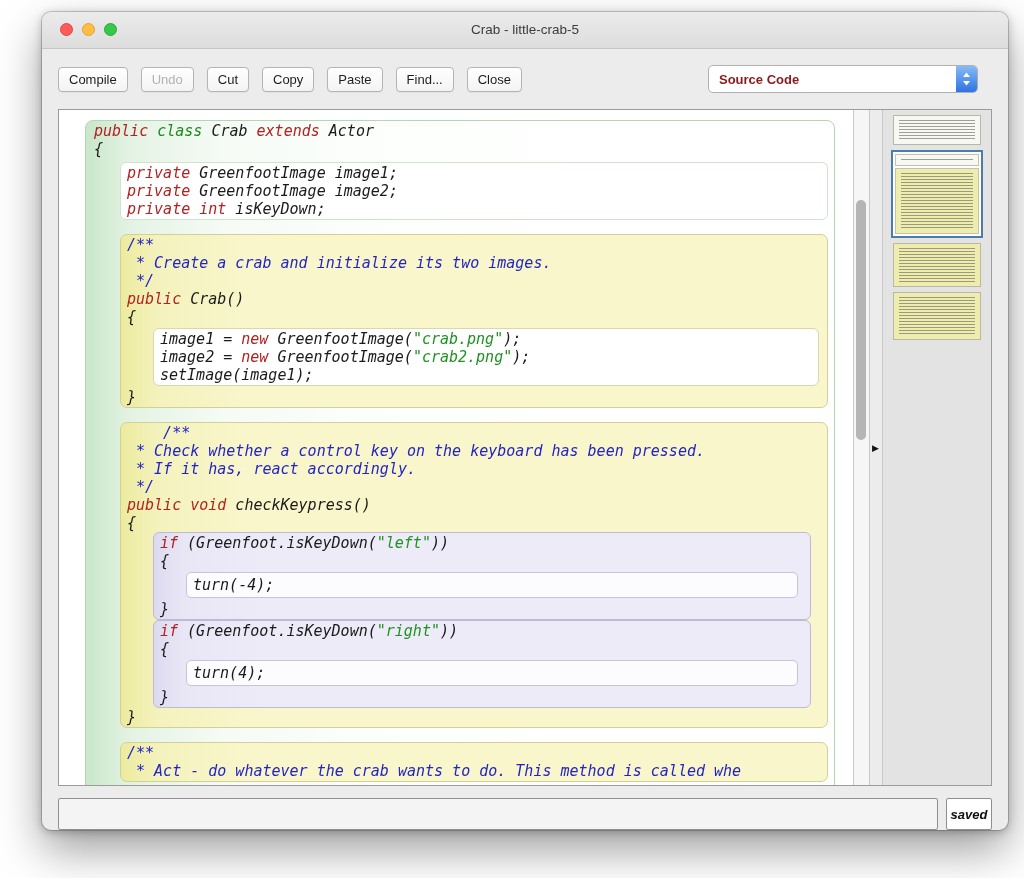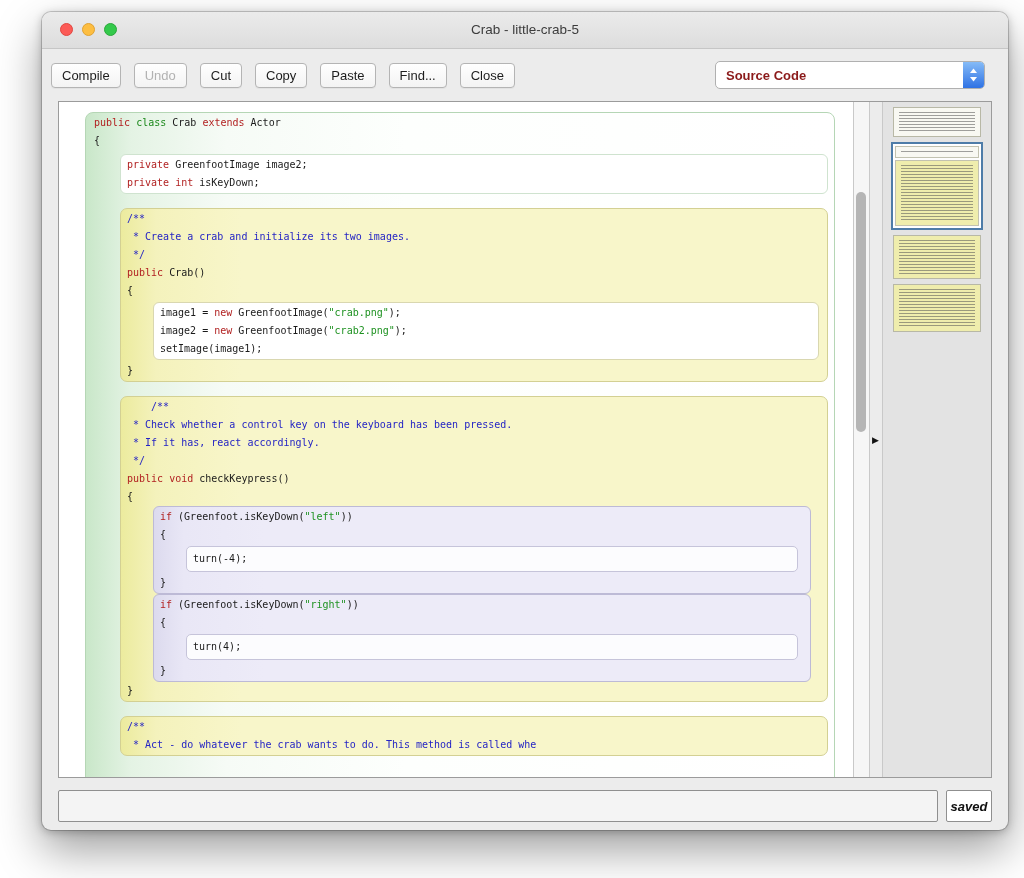--- a/index.html
+++ b/index.html
@@ -10,37 +10,37 @@
           box-shadow:0 20px 45px rgba(0,0,0,.38),0 2px 10px rgba(0,0,0,.25),0 0 0 1px rgba(0,0,0,.18);overflow:hidden;}
   .titlebar{position:relative;height:36px;background:linear-gradient(#ebebeb,#dddddd);border-bottom:1px solid #c6c6c6;border-radius:9px 9px 0 0;}
   .traffic{position:absolute;left:18px;top:11px;display:flex;gap:9px;}
   .light{width:13px;height:13px;border-radius:50%;box-sizing:border-box;}
   .light.red{background:#fc5b57;border:1px solid #e2463f;}
   .light.yellow{background:#fdbe41;border:1px solid #e0a232;}
   .light.green{background:#34c94b;border:1px solid #2aa83a;}
   .title{position:absolute;left:0;right:0;top:0;height:36px;line-height:36px;text-align:center;font-size:13.5px;color:#3c3c3c;}
 
   
-  .toolbar{display:flex;align-items:center;height:52px;padding:0 9px;}
+  .toolbar{display:flex;align-items:center;height:60px;padding:0 16px;}
   .tb-buttons{display:flex;gap:13px;align-items:center;}
   .tb-btn{font-family:"Liberation Sans",sans-serif;font-size:13px;color:#1d1d1d;background:linear-gradient(#ffffff,#f3f3f3);
           border:1px solid #b4b4b4;border-radius:4px;padding:4px 10px;box-shadow:0 1px 0 rgba(0,0,0,.04);cursor:default;}
   .tb-btn.disabled{color:#b2b2b2;}
   .tb-spacer{flex:1;}
   .selector{display:flex;align-items:stretch;width:268px;height:26px;background:#ffffff;border:1px solid #b0b0b0;border-radius:5px;overflow:hidden;margin-right:14px;justify-content:flex-end;}
   .selector .sel-label{flex:1;display:flex;align-items:center;padding-left:10px;font-size:13px;font-weight:bold;color:#8b1a1a;}
   .selector .sel-cap{width:21px;background:linear-gradient(#85bbf7,#2f72e4);display:flex;flex-direction:column;align-items:center;justify-content:center;gap:2px;}
   .selector .sel-cap svg{display:block;}
 
   
   .content-frame{display:flex;margin:0 16px;height:677px;border:1px solid #9b9b9b;background:#e6e6e6;box-sizing:border-box;}
   .editor{flex:1;background:#ffffff;overflow:hidden;position:relative;}
 
   
-  .code{font-family:"DejaVu Sans Mono","Liberation Mono",monospace;font-size:10px;color:#1a1a1a;}
+  .code{font-family:"DejaVu Sans Mono","Liberation Mono",monospace;font-size:15px;color:#1a1a1a;font-style:italic;}
   .code-line{height:18px;line-height:18px;white-space:pre;}
   .tok-kw{color:#b22222;}
   .tok-kw2{color:#1c891c;}
   .tok-cm{color:#2424c4;}
   .tok-str{color:#1f9222;}
   .tok-pl{color:#1a1a1a;}
 
   .scope-class{margin:10px 18px 0 26px;padding:1px 4px 60px 8px;border:1px solid #b5d6b5;border-radius:8px;
     background:linear-gradient(90deg,#c9e7c9 0px,#e4f3e4 45px,#f6fbf6 140px,#fdfffd 320px,#ffffff 100%);}
   .scope-fields{margin:4px 2px 0 26px;padding:1px 6px;border:1px solid #cfe3cf;border-radius:6px;background:#ffffff;}
@@ -113,20 +113,21 @@
         </span>
       </div>
     </div>
 
     <div class="content-frame">
       <div class="editor code">
           <div class="scope-class">
             <div class="code-line"><span class="tok-kw">public</span><span class="tok-pl"> </span><span class="tok-kw2">class</span><span class="tok-pl"> Crab </span><span class="tok-kw">extends</span><span class="tok-pl"> Actor</span></div>
             <div class="code-line"><span class="tok-pl">{</span></div>
             <div class="scope-fields">
+              <div class="code-line"><span class="tok-kw">private</span><span class="tok-pl"> GreenfootImage image1;</span></div>
               <div class="code-line"><span class="tok-kw">private</span><span class="tok-pl"> GreenfootImage image2;</span></div>
               <div class="code-line"><span class="tok-kw">private</span><span class="tok-pl"> </span><span class="tok-kw">int</span><span class="tok-pl"> isKeyDown;</span></div>
             </div>
             <div class="scope-method">
               <div class="code-line"><span class="tok-cm">/**</span></div>
               <div class="code-line"><span class="tok-cm"> * Create a crab and initialize its two images.</span></div>
               <div class="code-line"><span class="tok-cm"> */</span></div>
               <div class="code-line"><span class="tok-kw">public</span><span class="tok-pl"> Crab()</span></div>
               <div class="code-line"><span class="tok-pl">{</span></div>
               <div class="scope-inner">

